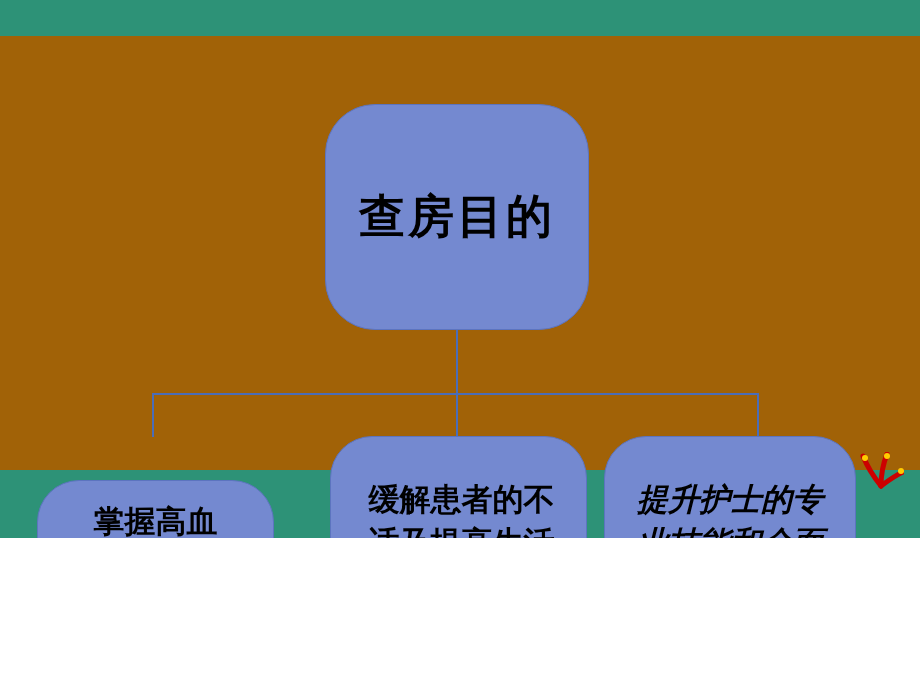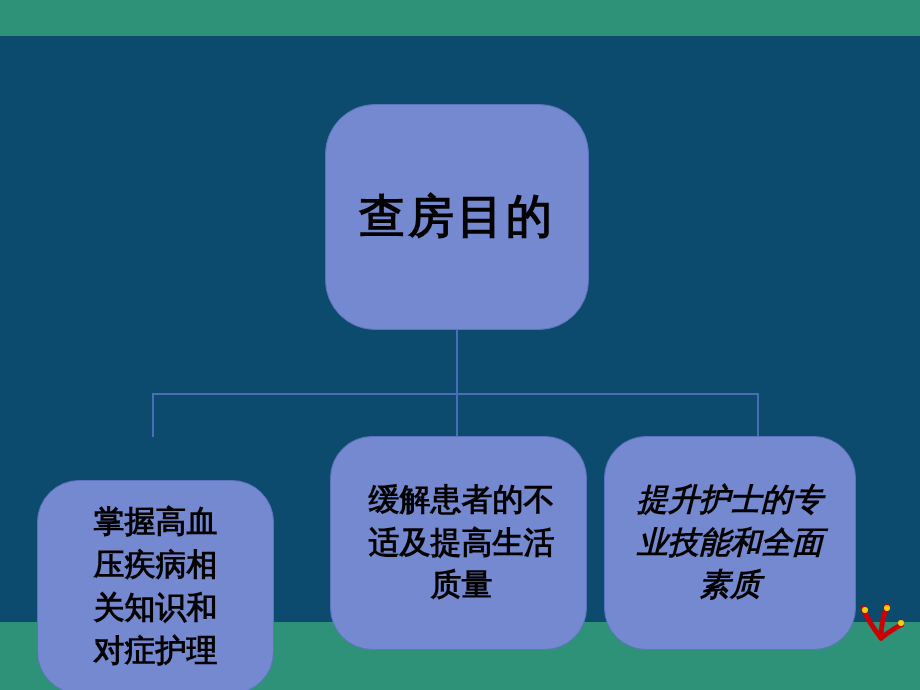--- a/index.html
+++ b/index.html
@@ -3,22 +3,22 @@
 <meta charset="utf-8">
 <style>
   html, body { margin: 0; padding: 0; }
   body {
     font-family: "Liberation Sans", "DejaVu Sans", sans-serif;
     background: #ffffff;
   }
   .slide {
     position: relative;
     width: 920px;
-    height: 690px;
-    background: #0c4a6e;
+    height: 538px;
+    background: #a16207;
     overflow: hidden;
   }
   .band {
     position: absolute;
     left: 0;
     width: 100%;
     background: #2d9277;
   }
   .band.top    { top: 0; height: 36px; }
   .band.bottom { bottom: 0; height: 68px; }

